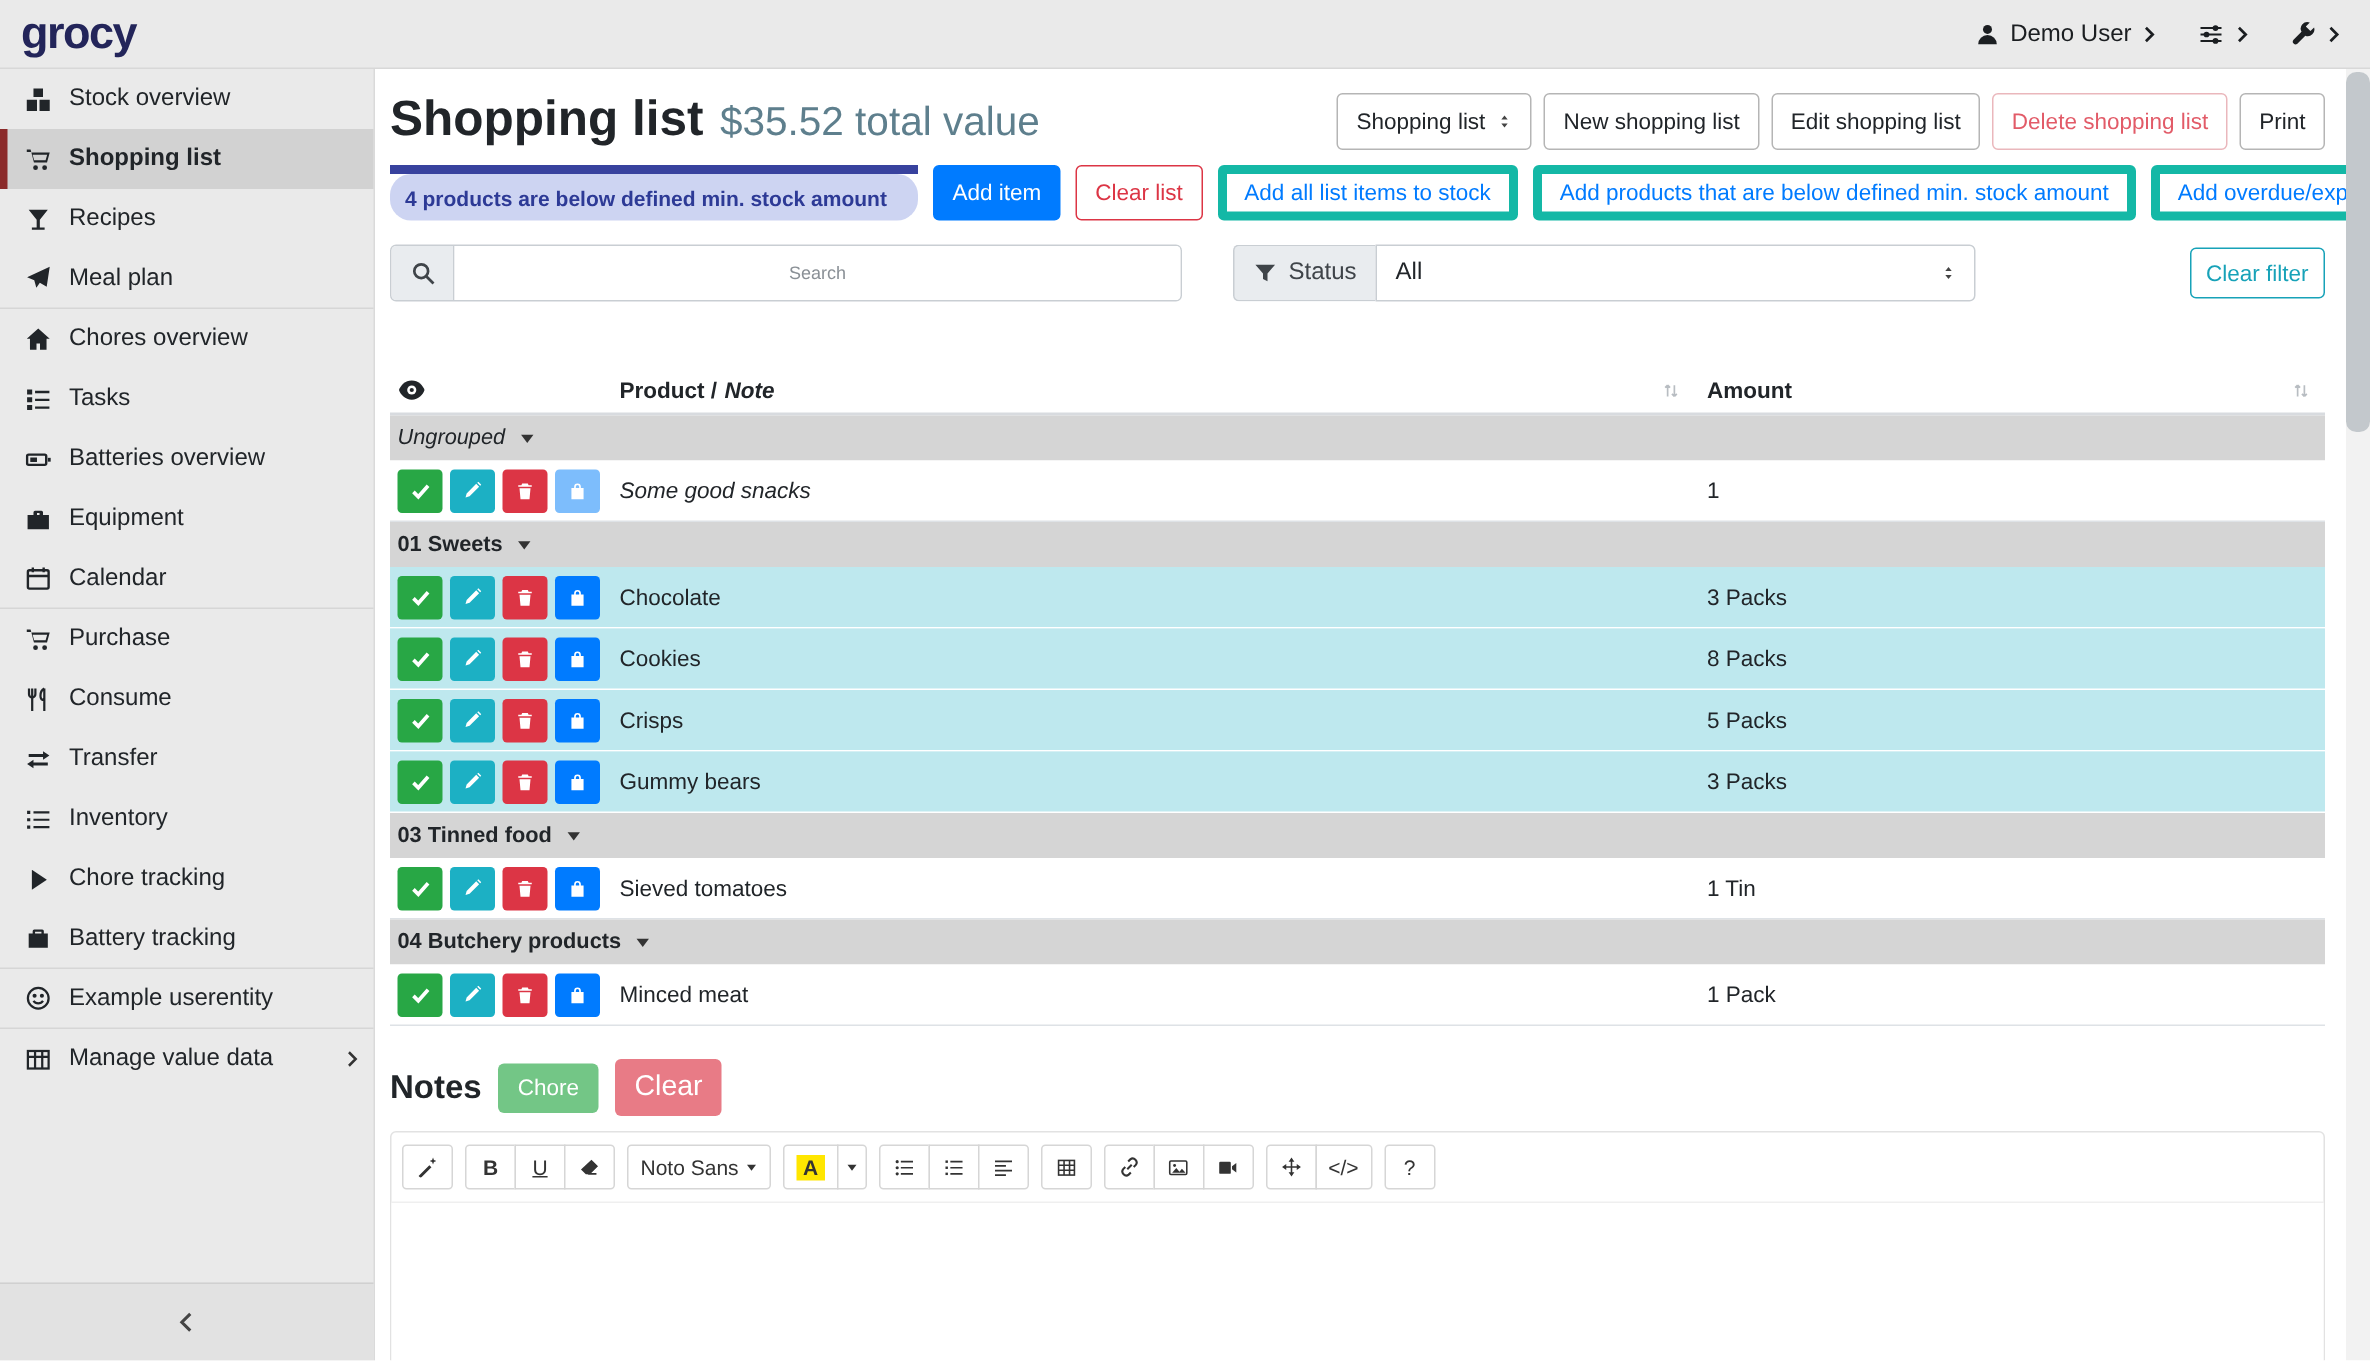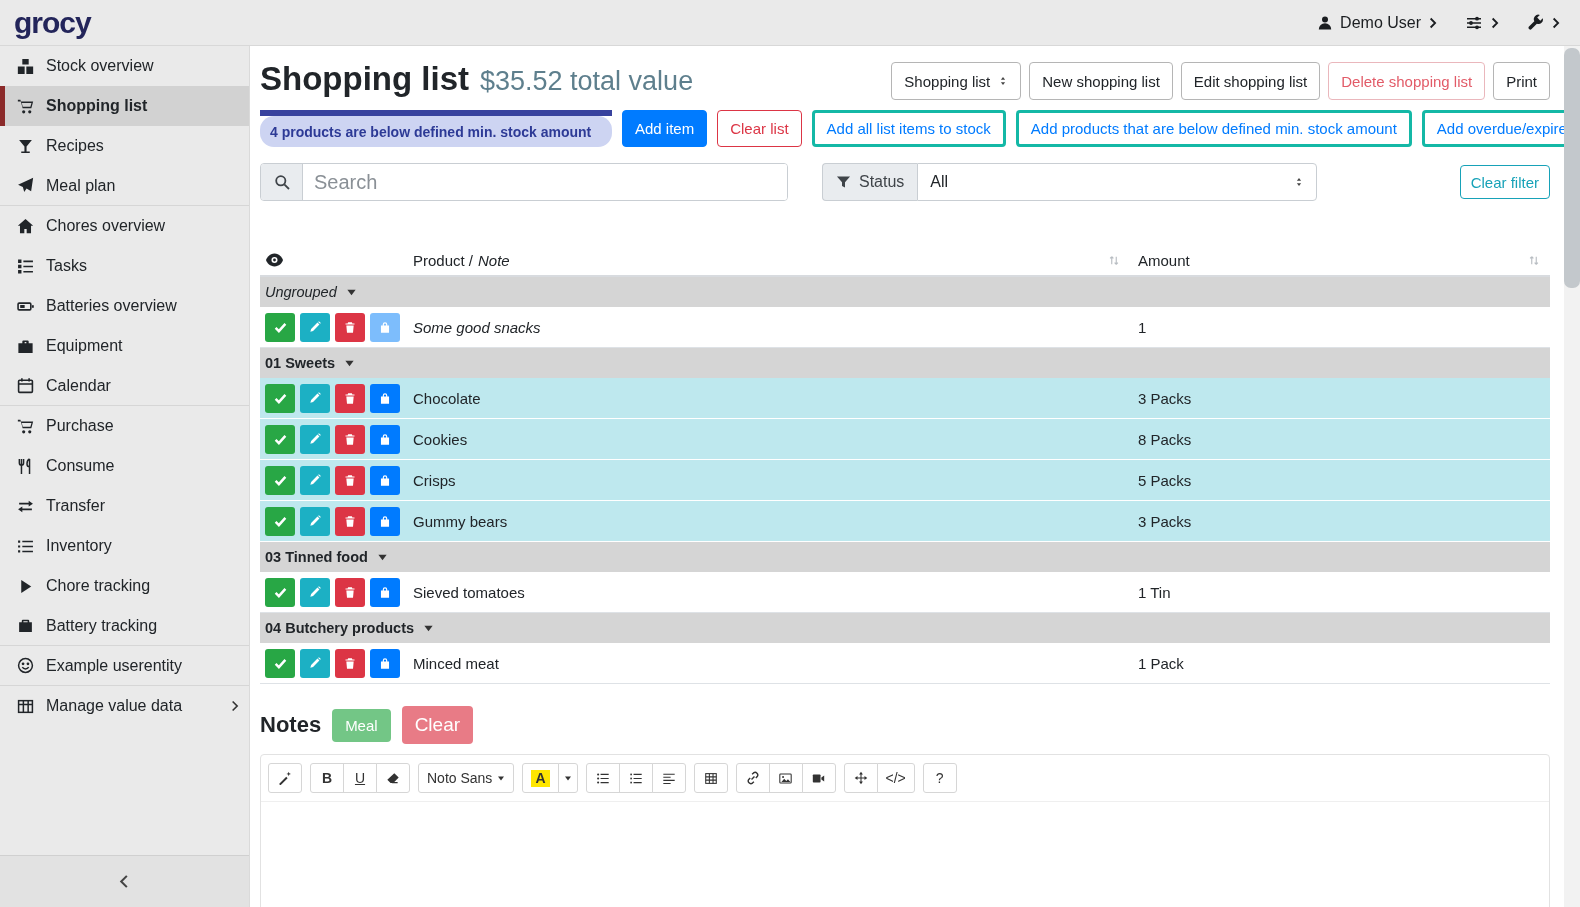--- a/index.html
+++ b/index.html
@@ -64,36 +64,36 @@
   .action-row { display:flex; margin-top:10px; gap:10px; align-items:center; }
   .alert-box { width:352px; flex-shrink:0; align-self:stretch; display:flex; flex-direction:column; }
   .alert-bar { height:6px; background:#38429e; }
   .alert-body {
     flex:1; background:#cdd4f2; display:flex; align-items:center;
     padding:7px 10px; font-size:14px; font-weight:bold; color:#2d3a96;border-radius:14px;
   }
   .btn-sm { height:37px; display:inline-flex; align-items:center; padding:0 12px; border-radius:4px; font-size:15px; cursor:pointer; white-space:nowrap; }
   .btn-primary-solid { background:#007bff; border:1px solid #007bff; color:#fff; }
   .btn-outline-danger { background:#fff; border:1px solid #dc3545; color:#dc3545; }
-  .btn-outline-primary { background:#fff; border:3px solid #14b8a6; color:#007bff; }
+  .btn-outline-primary { background:#fff; border:6px solid #14b8a6; color:#007bff; }
 
   
   .filter-row { display:flex; margin-top:16px; align-items:center; }
   .search-group { display:flex; width:528px; height:38px; border:1px solid #c9ced3; border-radius:4px; overflow:hidden; background:#fff; }
   .search-icon-box { width:42px; background:#e9ecef; border-right:1px solid #c9ced3; display:flex; align-items:center; justify-content:center; color:#3f4449; }
-  .search-group input { border:none; outline:none; flex:1; padding:0 11px; font-size:20px; color:#212529; font-family:"Liberation Sans",sans-serif; }
+  .search-group input { border:none; outline:none; flex:1; padding:0 11px; font-size:12px; color:#212529; font-family:"Liberation Sans",sans-serif;text-align:center; }
   .search-group input::placeholder { color:#8a9096; }
   .status-group { display:flex; height:38px; margin-left:34px; }
   .status-label { display:flex; align-items:center; gap:8px; padding:0 13px; background:#e9ecef; border:1px solid #c9ced3; border-right:none; border-radius:4px 0 0 4px; font-size:16px; color:#3f4449; }
   .status-select { width:400px; display:flex; align-items:center; justify-content:space-between; padding:0 12px; border:1px solid #c9ced3; border-radius:0 4px 4px 0; font-size:16px; color:#212529; background:#fff; cursor:pointer; }
   .btn-clear-filter { margin-left:auto; height:34px; display:inline-flex; align-items:center; padding:7px 10px; background:#fff; border:1px solid #17a2b8; color:#17a2b8; border-radius:4px; font-size:15px; cursor:pointer; }
 
   
   .stable { margin-top:14px; font-size:15px; }
-  .thead { display:flex; align-items:center; height:32px; border-bottom:2px solid #d8dbdf; font-weight:normal;margin-top:44px; }
+  .thead { display:flex; align-items:center; height:32px; border-bottom:2px solid #d8dbdf; font-weight:bold;margin-top:44px; }
   .col-a { width:153px; flex-shrink:0; padding-left:5px; display:flex; align-items:center; }
   .col-p { flex:1; display:flex; align-items:center; min-width:0; }
   .col-m { width:420px; flex-shrink:0; padding-left:8px; display:flex; align-items:center; }
   .note-label { font-style:italic; margin-left:5px; }
   .sort-icon { margin-left:auto; margin-right:10px; color:#b8bdc2; }
   .group-row { height:30px; background:#d5d5d5; display:flex; align-items:center; padding-left:5px; font-weight:bold; font-size:14.5px; color:#212529; cursor:pointer; }
   .group-row.italic { font-style:italic; font-weight:500; }
   .group-caret { margin-left:9px; color:#333; }
   .trow { display:flex; align-items:center; height:41px; border-bottom:1px solid #dee2e6; background:#fff; }
   .trow.hl { background:#bee8ee; border-bottom-color:#fff; }
@@ -675,21 +675,21 @@
             <span>Minced meat</span>
           </div>
         <div class="col-m">
             <span>1 Pack</span>
           </div>
       </div>
     </div>
 
     <div class="notes-row">
       <h2 class="notes-title">Notes</h2>
-      <button class="btn-save">Meal</button>
+      <button class="btn-save">Chore</button>
       <button class="btn-clear2">Clear</button>
     </div>
 
     <div class="editor">
       <div class="editor-toolbar">
         <div class="btn-grp">
           <button class="tb">
               <svg width="14" height="14" viewBox="0 0 16 16" fill="currentColor">
                 <path d="M1.2 14.8 9.4 6.6 11 8.2 2.8 16.4zM12.2.8l.7 1.9 1.9.7-1.9.7-.7 1.9-.7-1.9-1.9-.7 1.9-.7z"></path>
               </svg>

